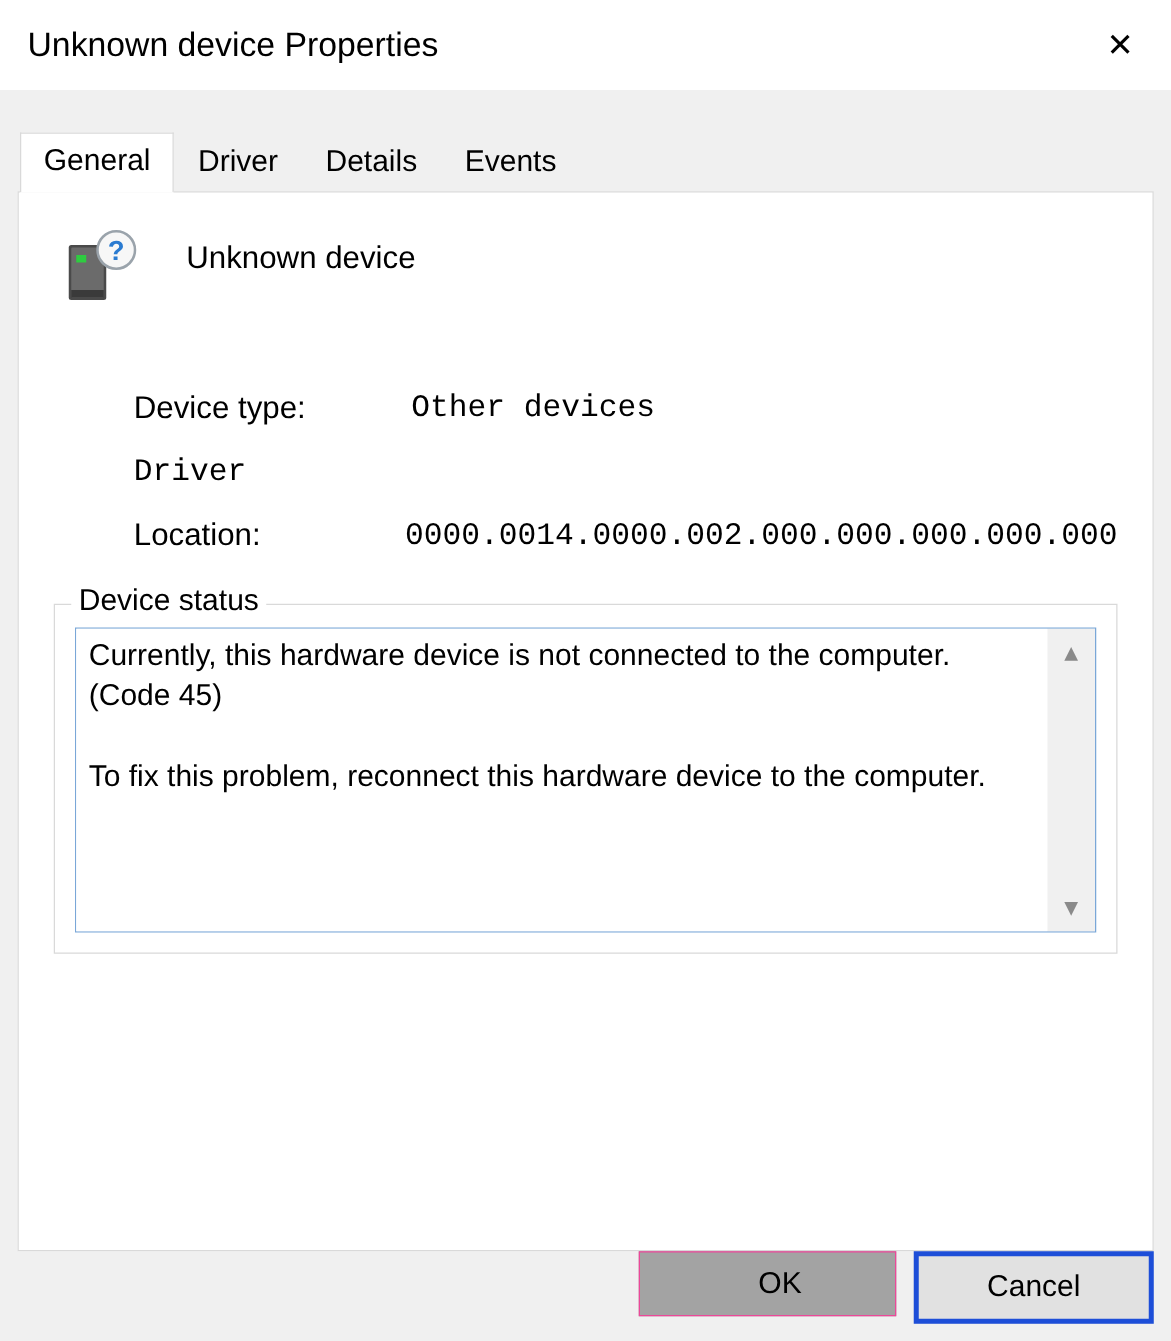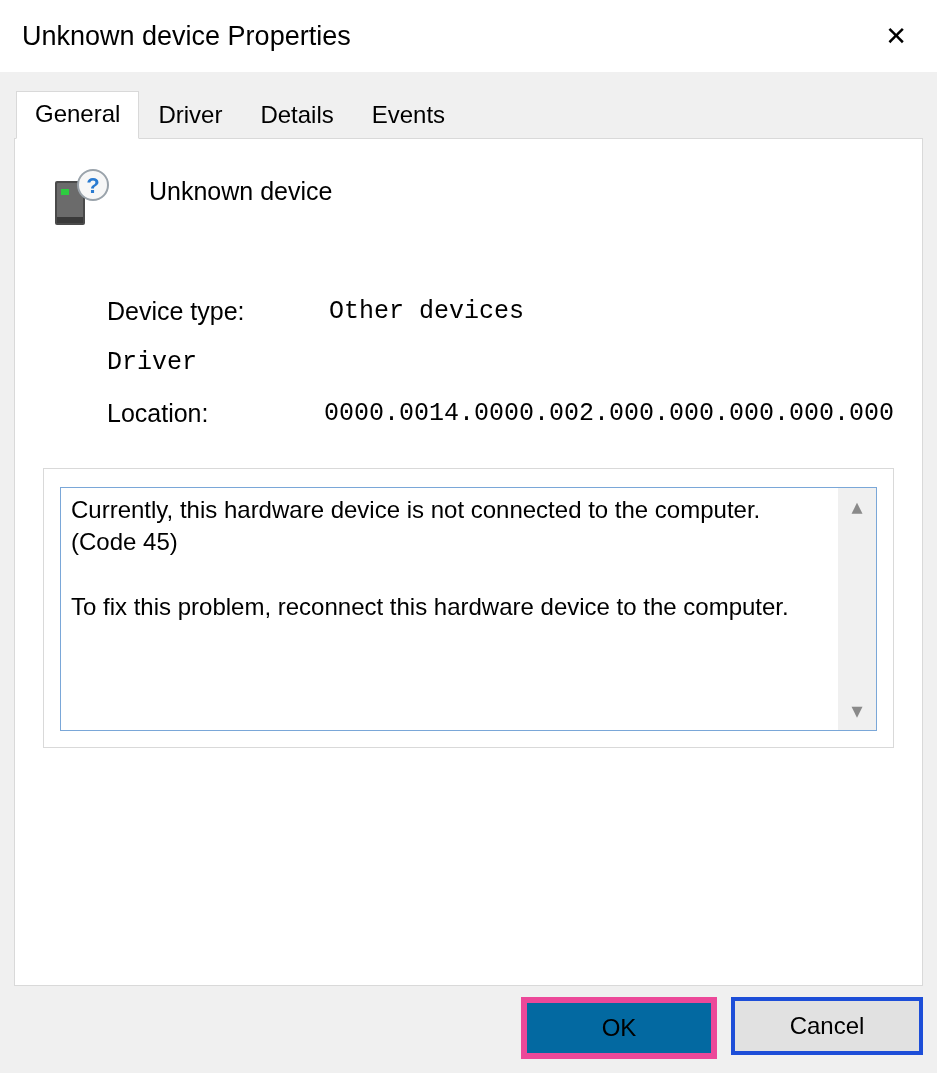--- a/index.html
+++ b/index.html
@@ -34,21 +34,21 @@
   .client {
     background: #f0f0f0;
     height: calc(1073px - 68px);
     padding: 0 14px 14px 14px;
     box-sizing: border-box;
     position: relative;
   }
   .tabstrip {
     display: flex;
     align-items: center;
-    padding-top: 18px;
+    padding-top: 33px;
     padding-left: 2px;
   }
   .tab {
     padding: 8px 18px 10px 18px;
     font-size: 24px;
     border: 1px solid transparent;
     border-bottom: none;
     background: #f0f0f0;
     position: relative;
     top: 1px;
@@ -164,22 +164,23 @@
     font-size: 24px;
     font-family: inherit;
     background: #e1e1e1;
     border: 4px solid #1d4ed8;
     cursor: default;
     display: flex;
     align-items: center;
     justify-content: center;
   }
   .btn.primary {
-    background: #0369a1;
-    border: 6px solid #ec4899;
+    background: #a3a3a3;
+    border: 1px solid #ec4899;
+    padding-left: 20px;
   }
 </style>
 </head>
 <body>
 
 <div class="titlebar">
   <div class="titlebar-title">Unknown device Properties</div>
   <div class="close-x">✕</div>
 </div>
 
@@ -218,20 +219,21 @@
       <div class="info-row">
         <div class="info-value">Driver</div>
       </div>
       <div class="info-row">
         <div class="info-label">Location:</div>
         <div class="info-value">0000.0014.0000.002.000.000.000.000.000</div>
       </div>
     </div>
 
     <div class="groupbox">
+      <div class="group-label">Device status</div>
       <div class="group-frame">
         <div class="status-field">
           <textarea readonly="" class="status-text" style="">Currently, this hardware device is not connected to the computer. (Code 45)
 
 To fix this problem, reconnect this hardware device to the computer.</textarea>
           <div class="status-scroll">
             <div class="scroll-arrow">▴</div>
             <div class="scroll-arrow">▾</div>
           </div>
         </div>

